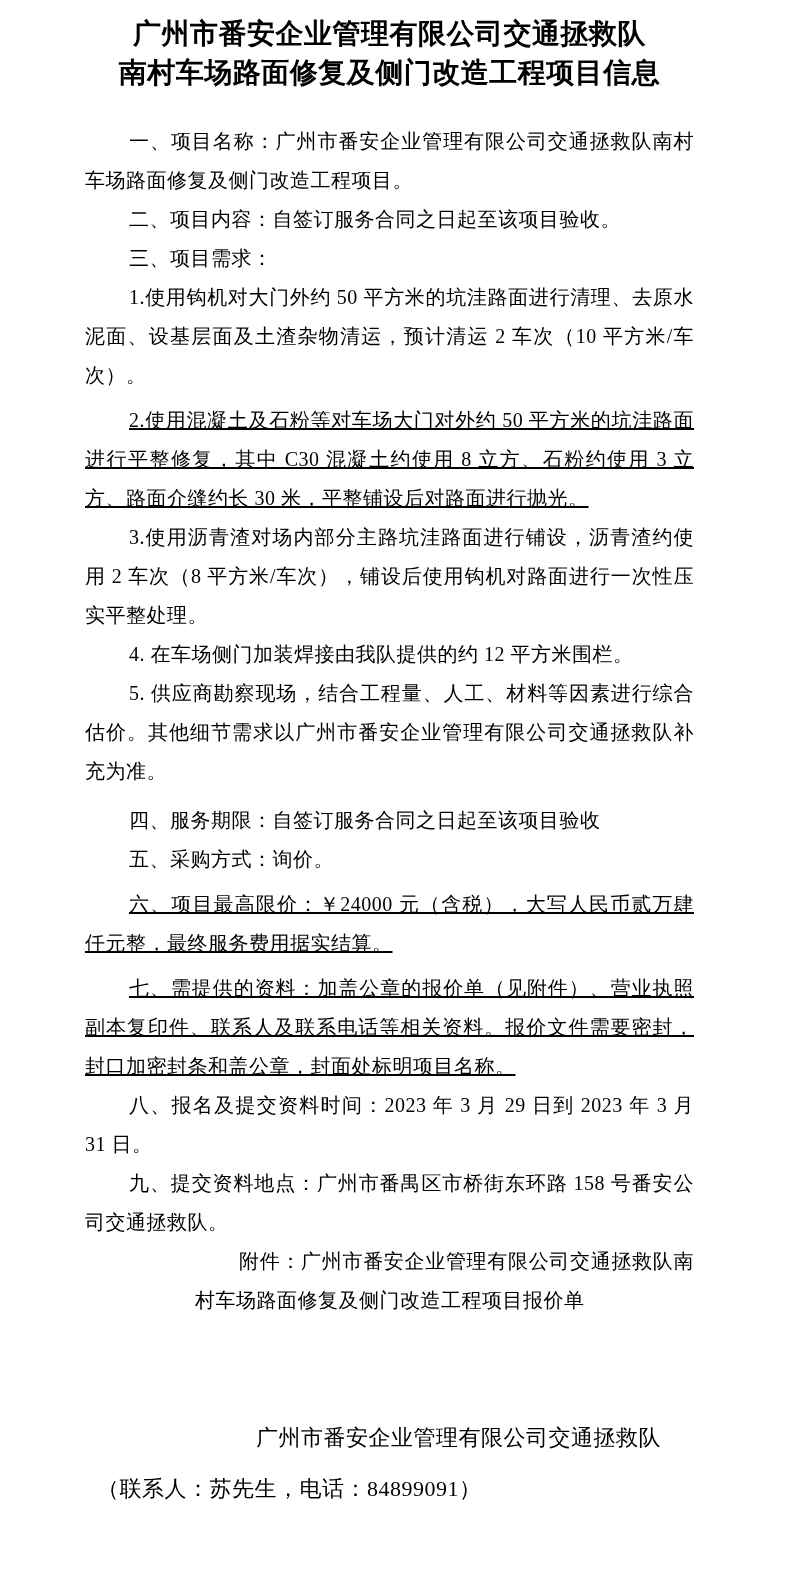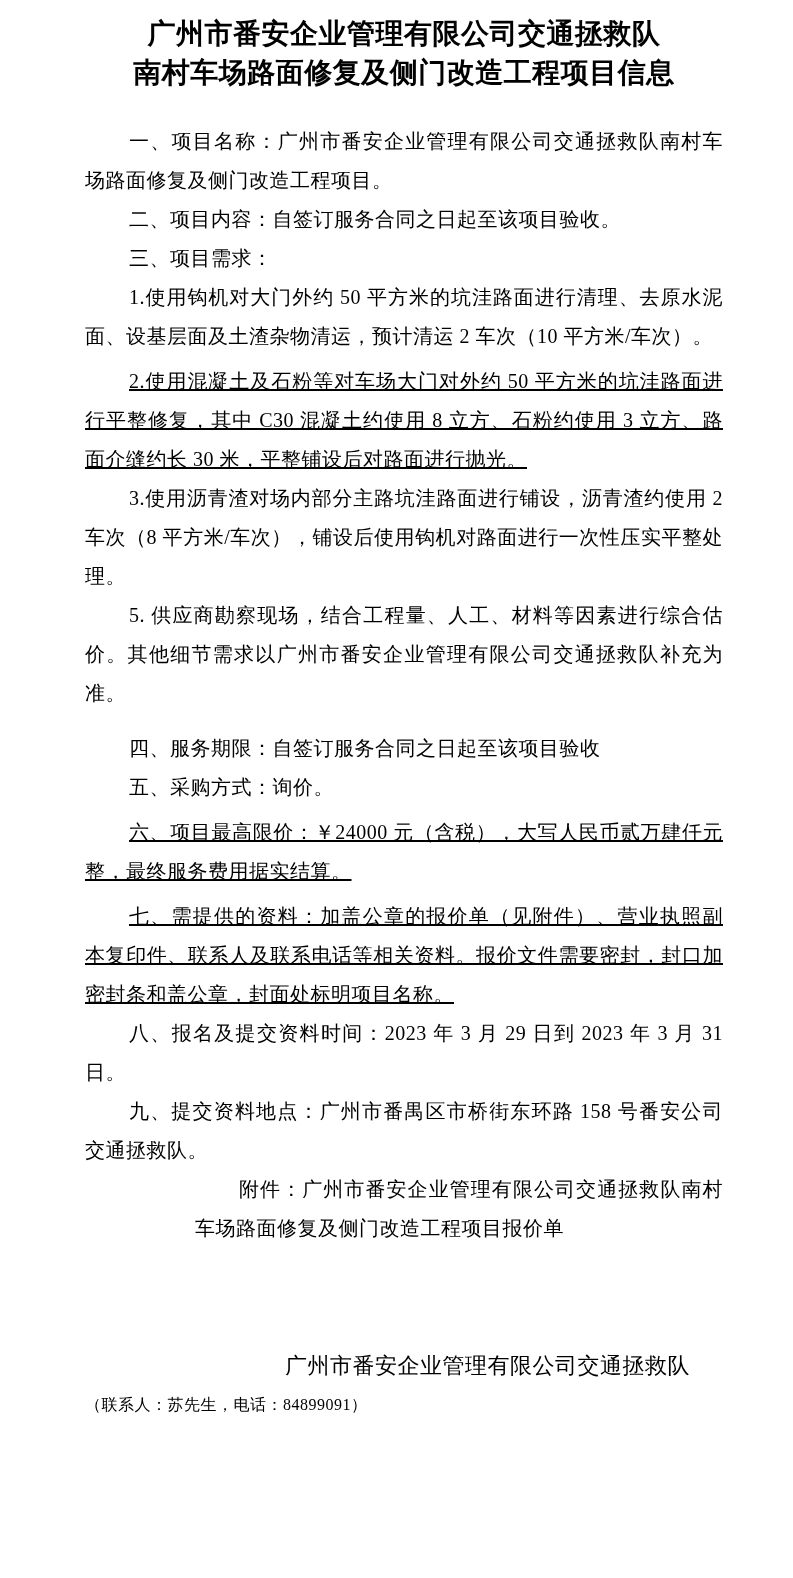--- a/index.html
+++ b/index.html
@@ -2,21 +2,21 @@
 <html><head>
 <meta charset="utf-8">
 <style>
   html, body { margin: 0; padding: 0; background: #ffffff; }
   .page {
     position: relative;
     width: 793px;
     height: 1578px;
     box-sizing: border-box;
     margin: 0 auto;
-    padding: 14px 70px 0 85px;
+    padding: 14px 99px 0 85px;
     background: #ffffff;
     color: #000000;
     font-family: "Liberation Serif", "DejaVu Serif", serif;
     overflow: hidden;
   }
   .doc-title {
     margin: 0;
     font-size: 28px;
     font-weight: bold;
     line-height: 39px;
@@ -27,42 +27,42 @@
   .doc-body p {
     margin: 0;
     font-size: 20px;
     line-height: 39px;
     letter-spacing: 0.5px;
     text-align: justify;
     text-indent: 44px;
   }
   p.sp-xs { margin-top: 0; }
   p.sp-sm { margin-top: 6px; text-decoration: underline; }
-  p.sp-md { margin-top: 16px; }
+  p.sp-md { margin-top: 10px; }
   .attachment {
     margin: 28px 0 0 0;
     font-size: 22px;
     line-height: 39px;
     letter-spacing: 0.5px;
     text-align: justify;
     padding-left: 110px;
     text-indent: -66px;
   }
   .signature-block {
     width: fit-content;
     margin: 98px 33px 0 auto;
     font-size: 22px;
     line-height: 39px;
     letter-spacing: 0.5px;
     text-align: center;
   }
   .signature-block div { white-space: nowrap; }
   .contact-line {
-    margin: 0;
-    font-size: 16px;
+    margin: 12px;
+    font-size: 22px;
     line-height: 39px;
     letter-spacing: 0.5px;
     text-indent: 0;
   }
 </style>
 </head>
 <body>
 
 <div class="page">
 
@@ -71,20 +71,21 @@
     <div>南村车场路面修复及侧门改造工程项目信息</div>
   </h1>
 
   <div class="doc-body">
     <p>一、项目名称：广州市番安企业管理有限公司交通拯救队南村车场路面修复及侧门改造工程项目。</p>
     <p>二、项目内容：自签订服务合同之日起至该项目验收。</p>
     <p>三、项目需求：</p>
     <p>1.使用钩机对大门外约 50 平方米的坑洼路面进行清理、去原水泥面、设基层面及土渣杂物清运，预计清运 2 车次（10 平方米/车次）。</p>
     <p class="sp-sm">2.使用混凝土及石粉等对车场大门对外约 50 平方米的坑洼路面进行平整修复，其中 C30 混凝土约使用 8 立方、石粉约使用 3 立方、路面介缝约长 30 米，平整铺设后对路面进行抛光。</p>
     <p class="sp-xs">3.使用沥青渣对场内部分主路坑洼路面进行铺设，沥青渣约使用 2 车次（8 平方米/车次），铺设后使用钩机对路面进行一次性压实平整处理。</p>
+    <p class="sp-xs">4. 在车场侧门加装焊接由我队提供的约 12 平方米围栏。</p>
     <p>5. 供应商勘察现场，结合工程量、人工、材料等因素进行综合估价。其他细节需求以广州市番安企业管理有限公司交通拯救队补充为准。</p>
     <p class="sp-md">四、服务期限：自签订服务合同之日起至该项目验收</p>
     <p>五、采购方式：询价。</p>
     <p class="sp-sm">六、项目最高限价：￥24000 元（含税），大写人民币贰万肆仟元整，最终服务费用据实结算。</p>
     <p class="sp-sm">七、需提供的资料：加盖公章的报价单（见附件）、营业执照副本复印件、联系人及联系电话等相关资料。报价文件需要密封，封口加密封条和盖公章，封面处标明项目名称。</p>
     <p>八、报名及提交资料时间：2023 年 3 月 29 日到 2023 年 3 月 31 日。</p>
     <p>九、提交资料地点：广州市番禺区市桥街东环路 158 号番安公司交通拯救队。</p>
 
     <p class="attachment"><span>附件：</span><span>广州市番安企业管理有限公司交通拯救队南村车场路面修复及侧门改造工程项目报价单</span></p>
   </div>

